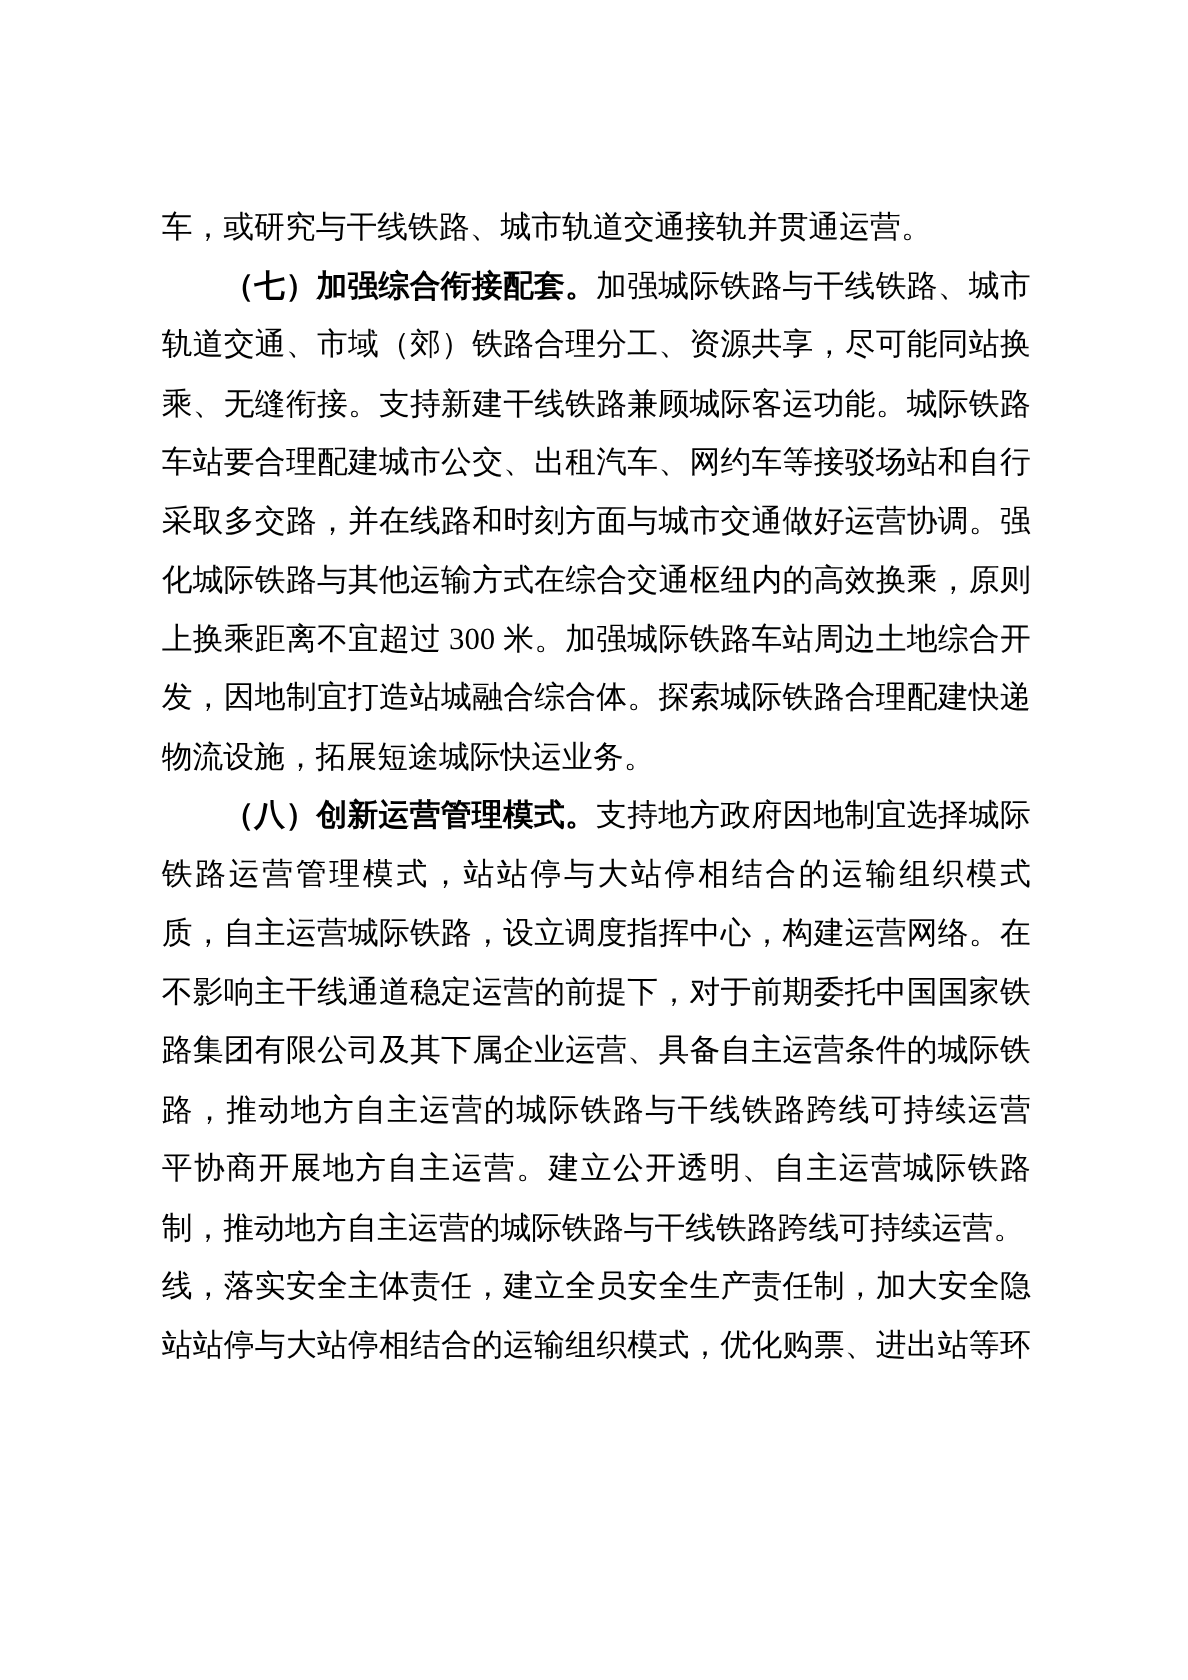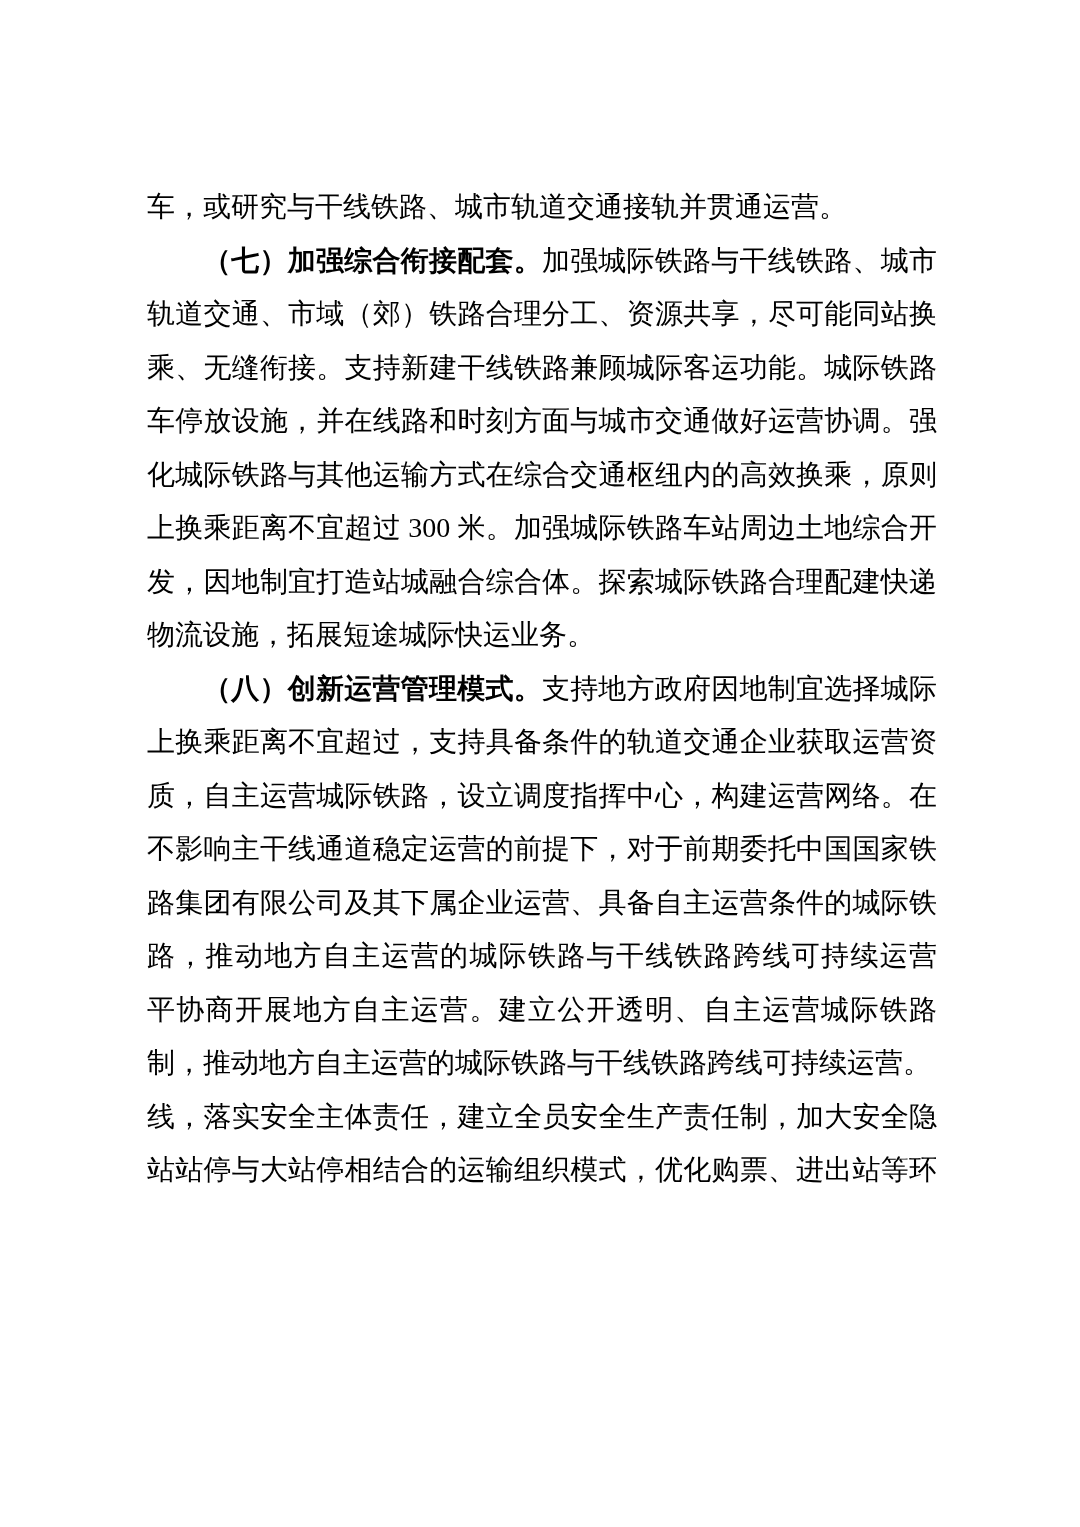--- a/index.html
+++ b/index.html
@@ -54,27 +54,28 @@
 </style>
 </head>
 <body style="background: rgb(255, 255, 255);">
 
 <div class="page">
   <div class="doc-body" id="doc-body" style="color: rgb(0, 0, 0);">
       <div class="line end"><span class="seg">车，或研究与干线铁路、城市轨道交通接轨并贯通运营。</span></div>
       <div class="line indent"><span class="seg bold">（七）加强综合衔接配套。</span><span class="seg">加强城际铁路与干线铁路、城市</span></div>
       <div class="line"><span class="seg">轨道交通、市域（郊）铁路合理分工、资源共享，尽可能同站换</span></div>
       <div class="line"><span class="seg">乘、无缝衔接。支持新建干线铁路兼顾城际客运功能。城际铁路</span></div>
-      <div class="line"><span class="seg">车停放设施，并在线路和时刻方面与城市交通做好运营协调。强</span></div>
+      <div class="line"><span class="seg">车站要合理配建城市公交、出租汽车、网约车等接驳场站和自行</span></div>
+      <div class="line"><span class="seg">采取多交路，并在线路和时刻方面与城市交通做好运营协调。强</span></div>
       <div class="line"><span class="seg">化城际铁路与其他运输方式在综合交通枢纽内的高效换乘，原则</span></div>
       <div class="line"><span class="seg">上换乘距离不宜超过 300 米。加强城际铁路车站周边土地综合开</span></div>
       <div class="line"><span class="seg">发，因地制宜打造站城融合综合体。探索城际铁路合理配建快递</span></div>
       <div class="line end"><span class="seg">物流设施，拓展短途城际快运业务。</span></div>
       <div class="line indent"><span class="seg bold">（八）创新运营管理模式。</span><span class="seg">支持地方政府因地制宜选择城际</span></div>
-      <div class="line"><span class="seg">上换乘距离不宜超过，支持具备条件的轨道交通企业获取运营资</span></div>
+      <div class="line"><span class="seg">铁路运营管理模式，站站停与大站停相结合的运输组织模式</span></div>
       <div class="line"><span class="seg">质，自主运营城际铁路，设立调度指挥中心，构建运营网络。在</span></div>
       <div class="line"><span class="seg">不影响主干线通道稳定运营的前提下，对于前期委托中国国家铁</span></div>
       <div class="line"><span class="seg">路集团有限公司及其下属企业运营、具备自主运营条件的城际铁</span></div>
       <div class="line"><span class="seg">路，推动地方自主运营的城际铁路与干线铁路跨线可持续运营</span></div>
       <div class="line"><span class="seg">平协商开展地方自主运营。建立公开透明、自主运营城际铁路</span></div>
       <div class="line end"><span class="seg">制，推动地方自主运营的城际铁路与干线铁路跨线可持续运营。</span></div>
       <div class="line"><span class="seg">线，落实安全主体责任，建立全员安全生产责任制，加大安全隐</span></div>
       <div class="line"><span class="seg">站站停与大站停相结合的运输组织模式，优化购票、进出站等环</span></div>
     </div>
 </div>

